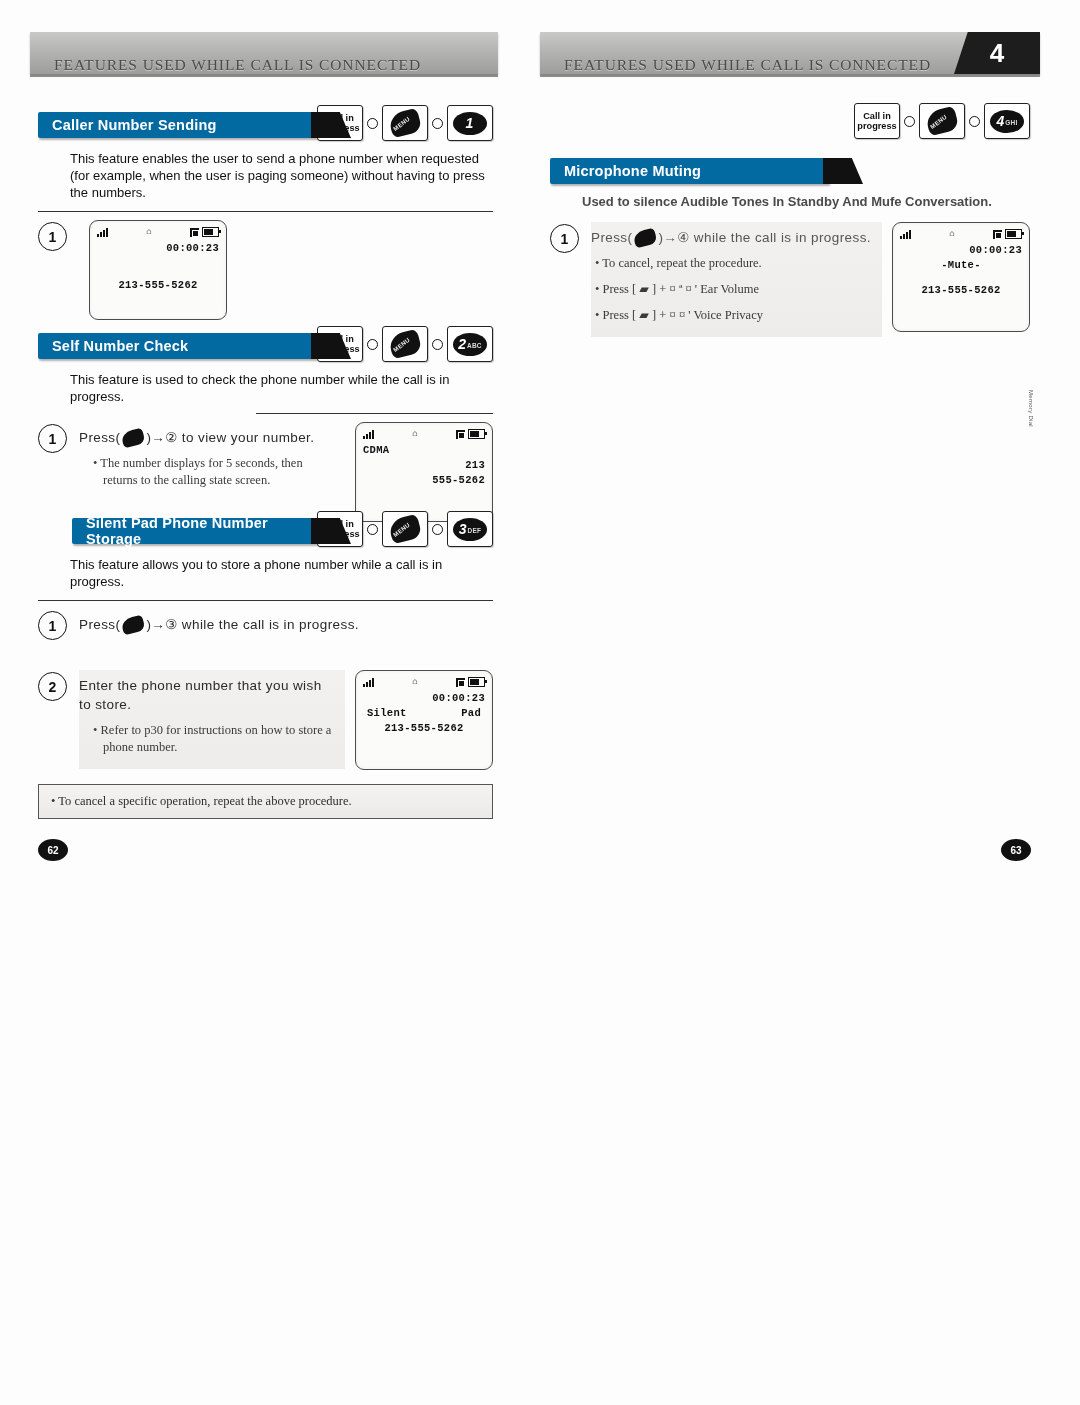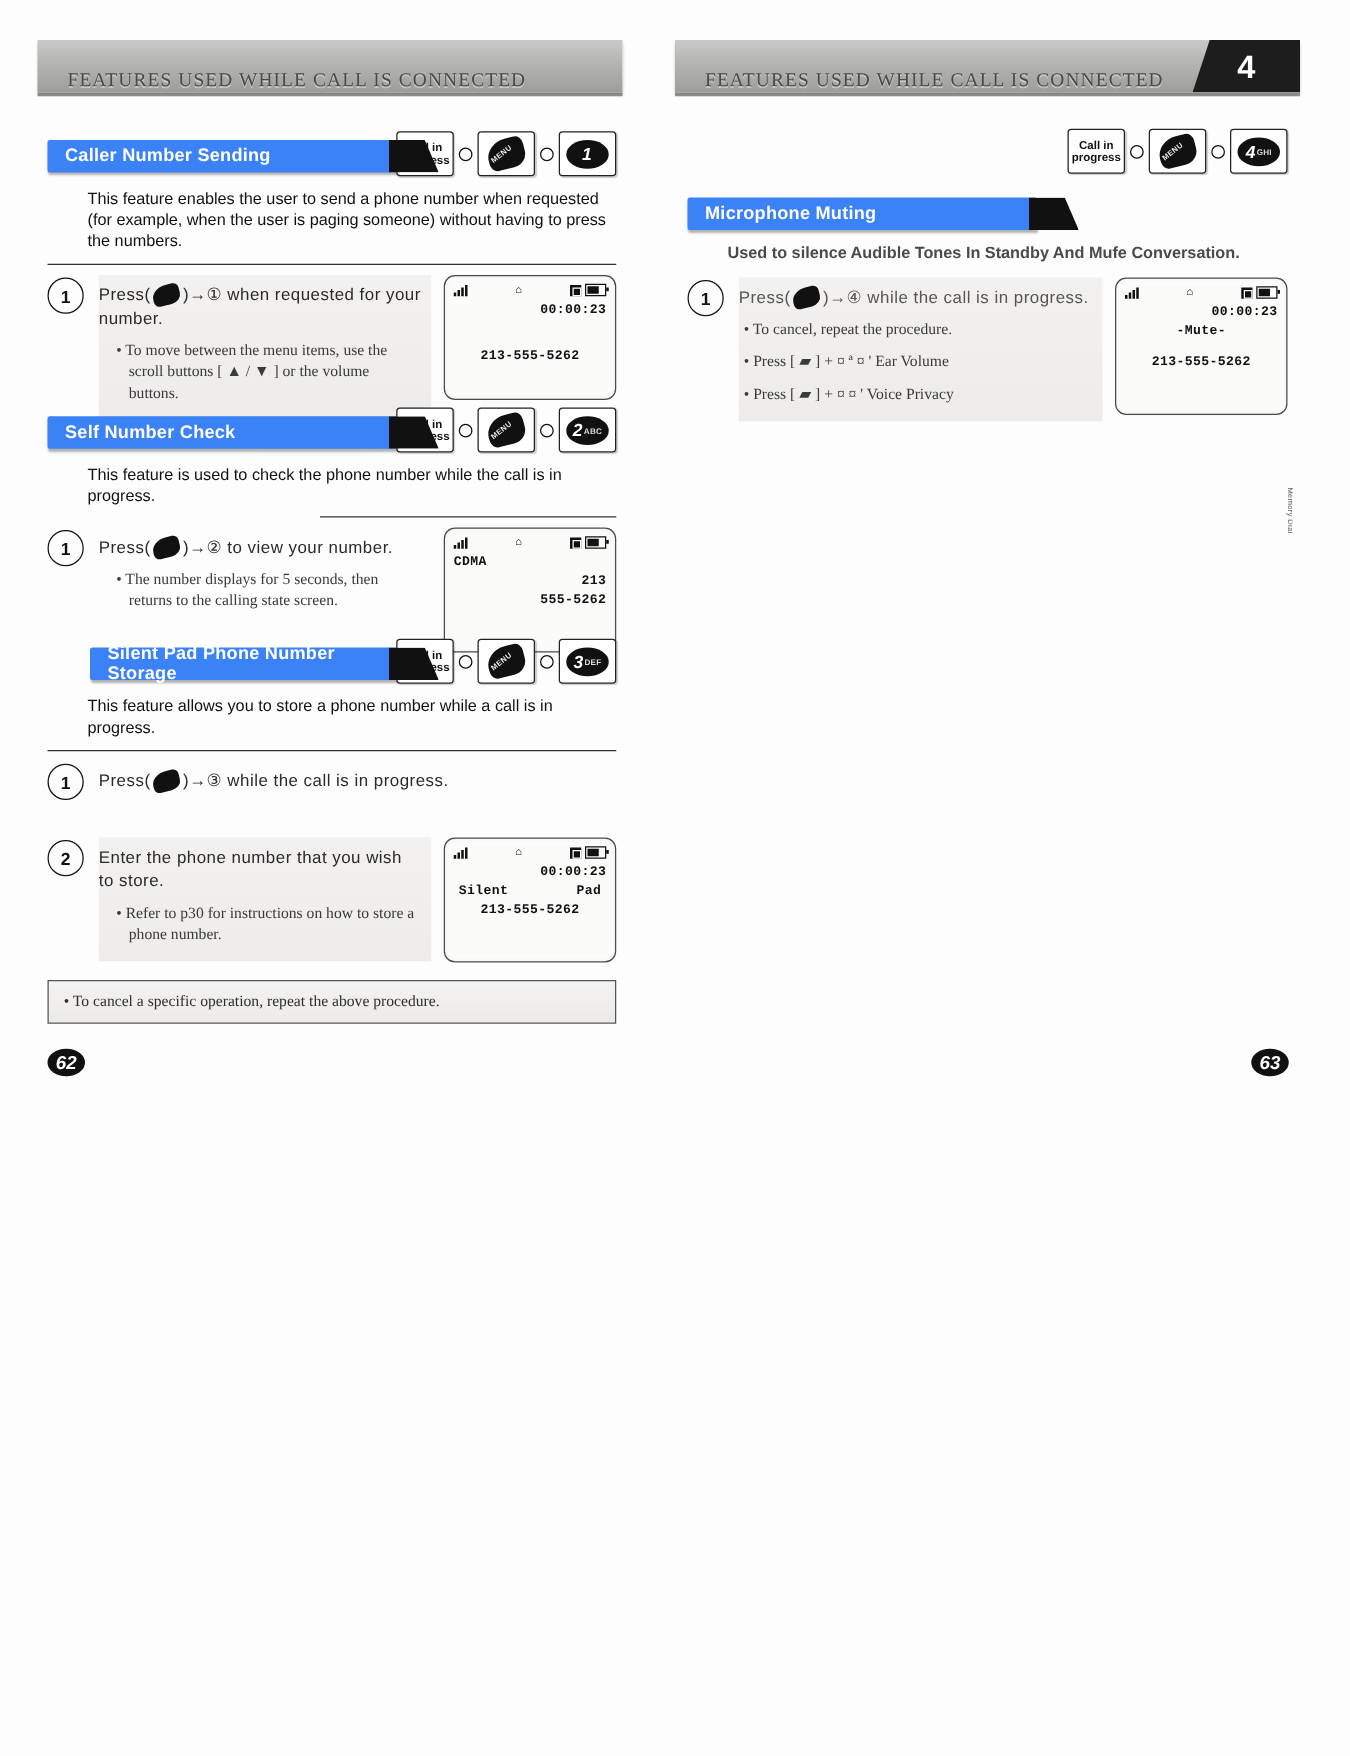--- a/index.html
+++ b/index.html
@@ -69,21 +69,21 @@
   
   .feature { position: relative; }
   .feature-head-row {
     position: relative;
     display: flex;
     align-items: flex-start;
   }
   .feature-title-bar {
     position: relative;
     height: 26px;
-    background: #3b82f6;
+    background: #0369a1;
     color: #fff;
     font-size: 14.5px;
     font-weight: bold;
     display: flex;
     align-items: center;
     padding-left: 14px;
     letter-spacing: .2px;
     border-radius: 2px 0 0 2px;
     box-shadow: 1px 2px 2px rgba(0,0,0,.3);
   }
@@ -320,26 +320,25 @@
     color: #2e2e2e;
   }
 
   
   .pagenum {
     position: absolute;
     width: 30px; height: 22px;
     border-radius: 50%;
     background: #111;
     color: #fff;
-    font-size: 15px;
+    font-size: 10px;
     font-weight: bold;
     display: flex;
     align-items: center;
     justify-content: center;
-    font-style: italic;
   }
   .pn-left  { left: 38px;  top: 839px; }
 
   .side-mark {
     position: absolute;
     left: 1022px;
     top: 390px;
     width: 12px;
     height: 72px;
     writing-mode: vertical-rl;
@@ -391,28 +390,20 @@
           </div>
         </div>
       </div>
 
       <div class="feature-desc">This feature enables the user to send a phone number when requested (for example, when the user is paging someone) without having to press the numbers.</div>
 
       <hr class="rule">
 
       <div class="step-row">
         <div class="step-num">1</div>
-        <div class="step-body">
-          <div class="step-text">
-            <span>Press(</span><span class="inline-menukey"></span><span>)→① when requested for your number.</span>
-          </div>
-          <div class="bullets">
-            <div class="bullet">• To move between the menu items, use the scroll buttons [ ▲ / ▼ ] or the volume buttons.</div>
-          </div>
-        </div>
         <div class="lcd">
           <div class="lcd-status">
             <span class="bars">
                 <i></i>
                 <i></i>
                 <i></i>
                 <i></i>
               </span>
             <span class="ic-small">⌂</span>
             <span style="display:flex;align-items:center;gap:3px;">

